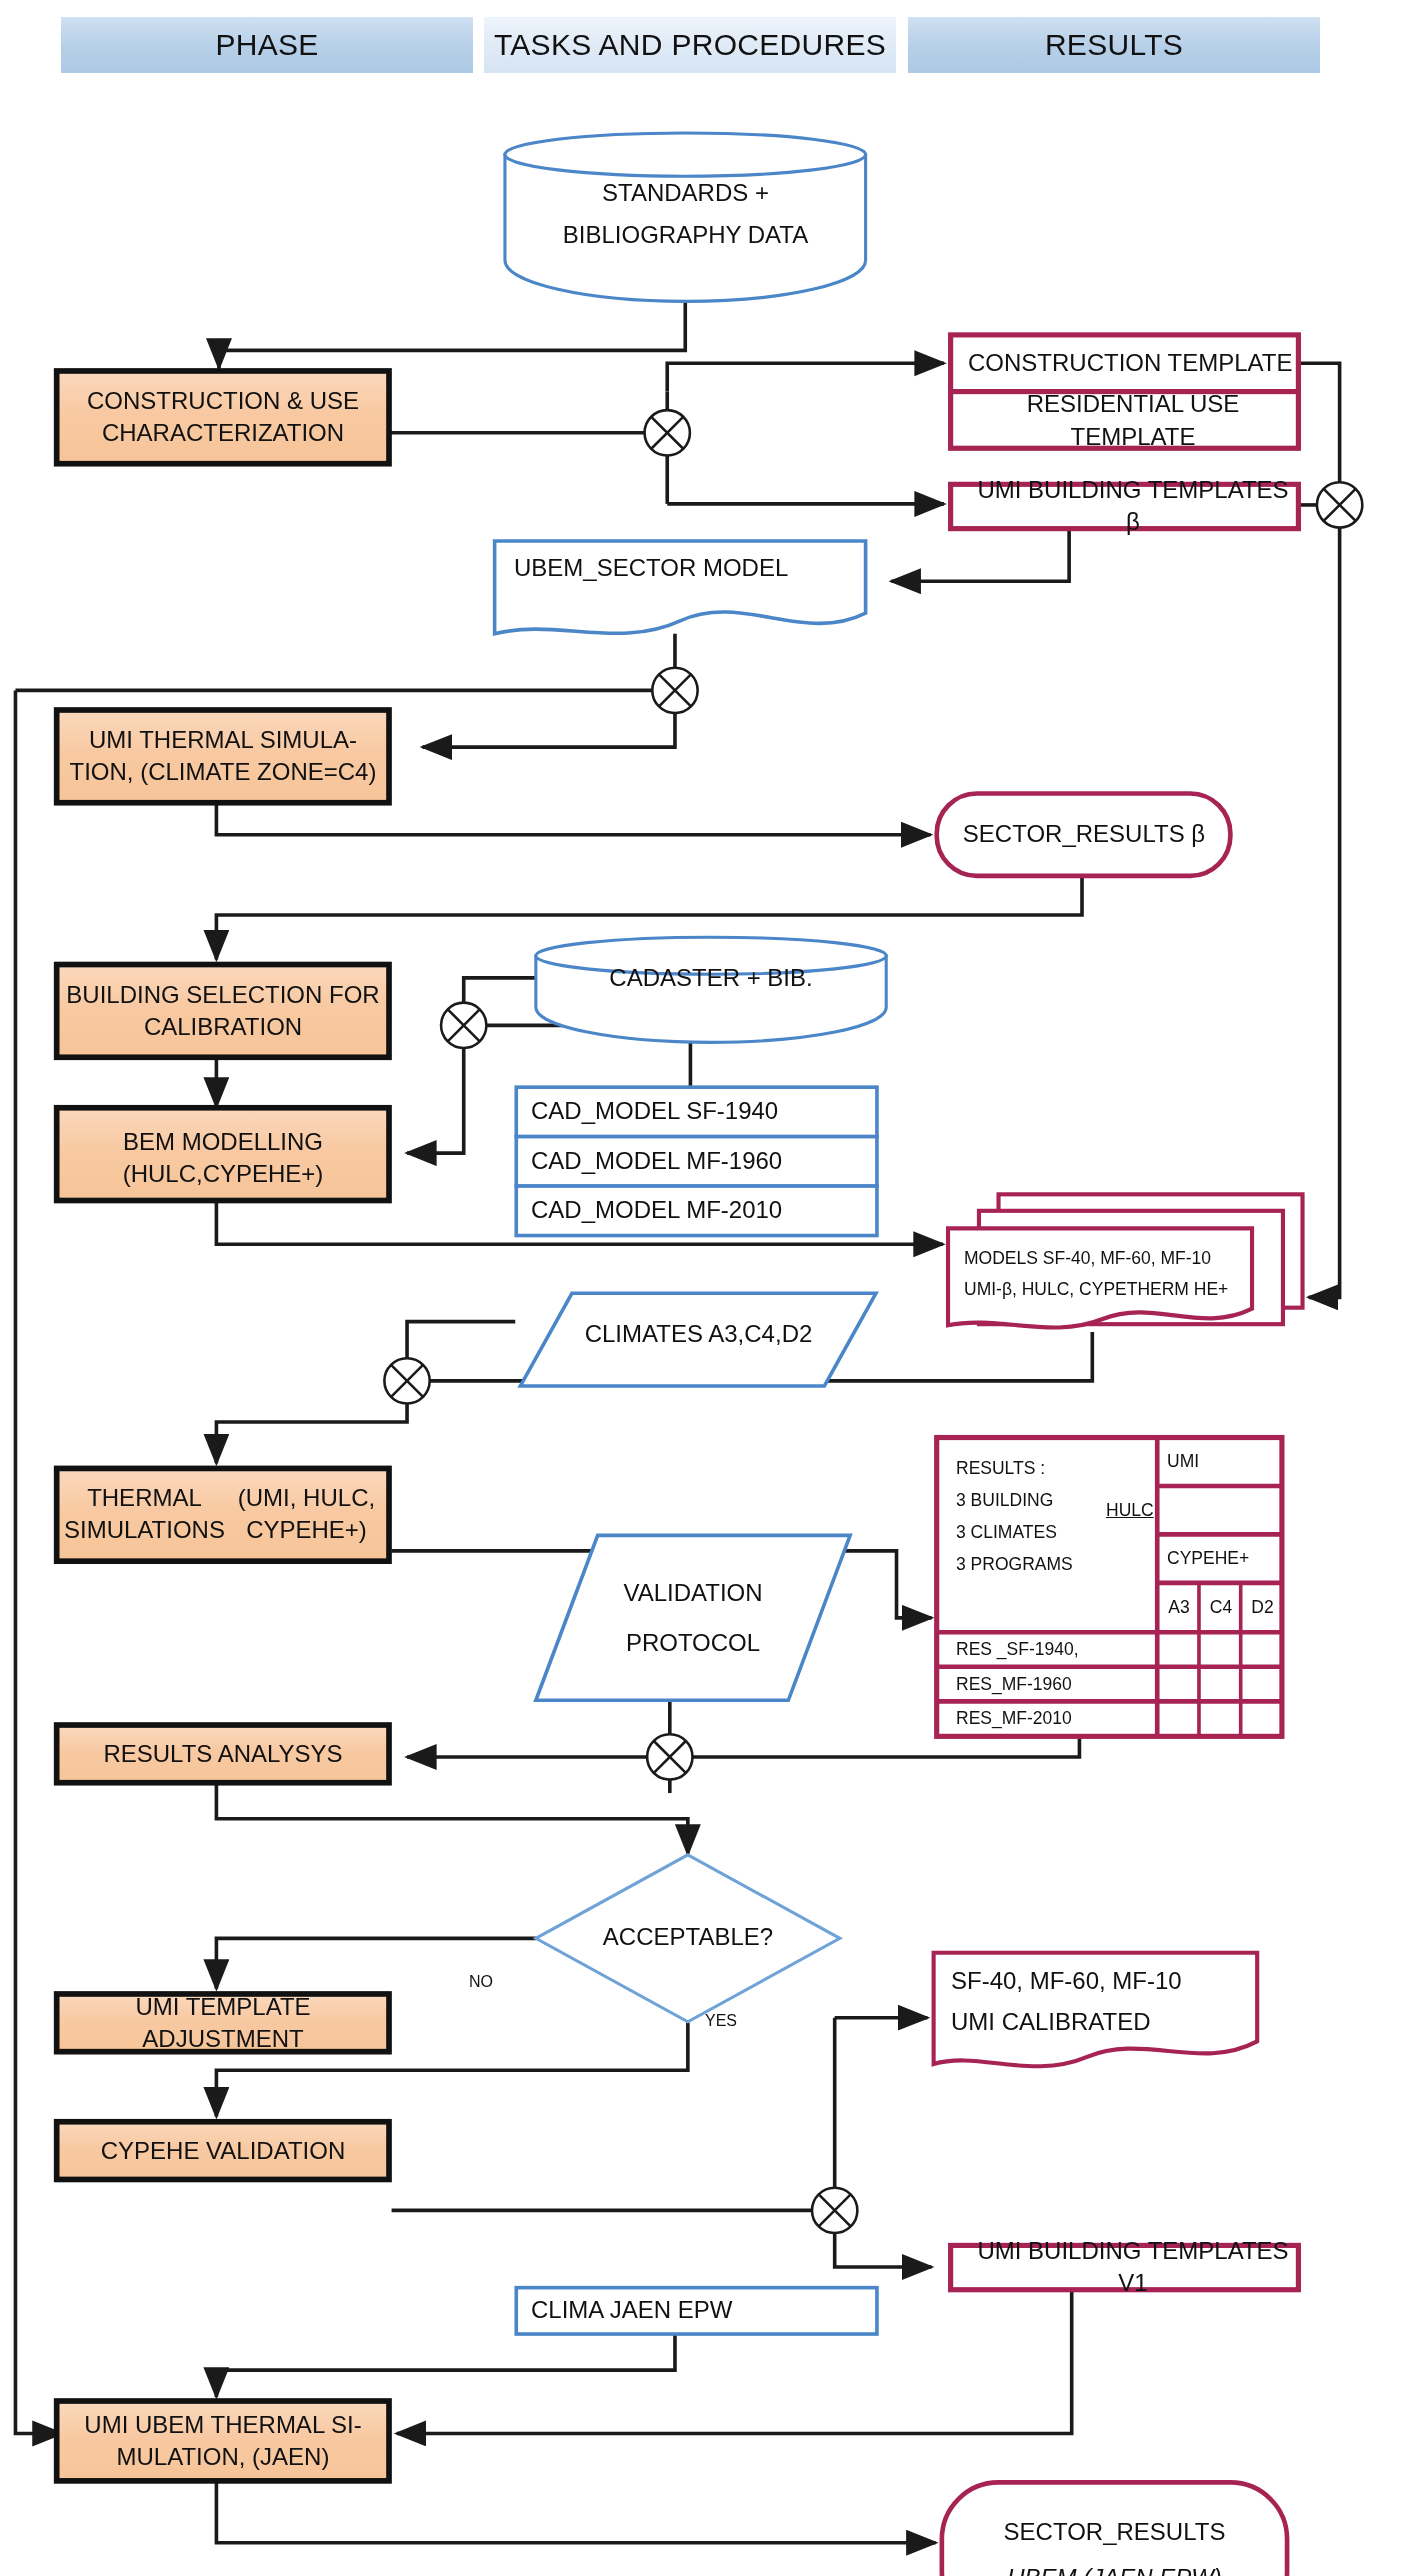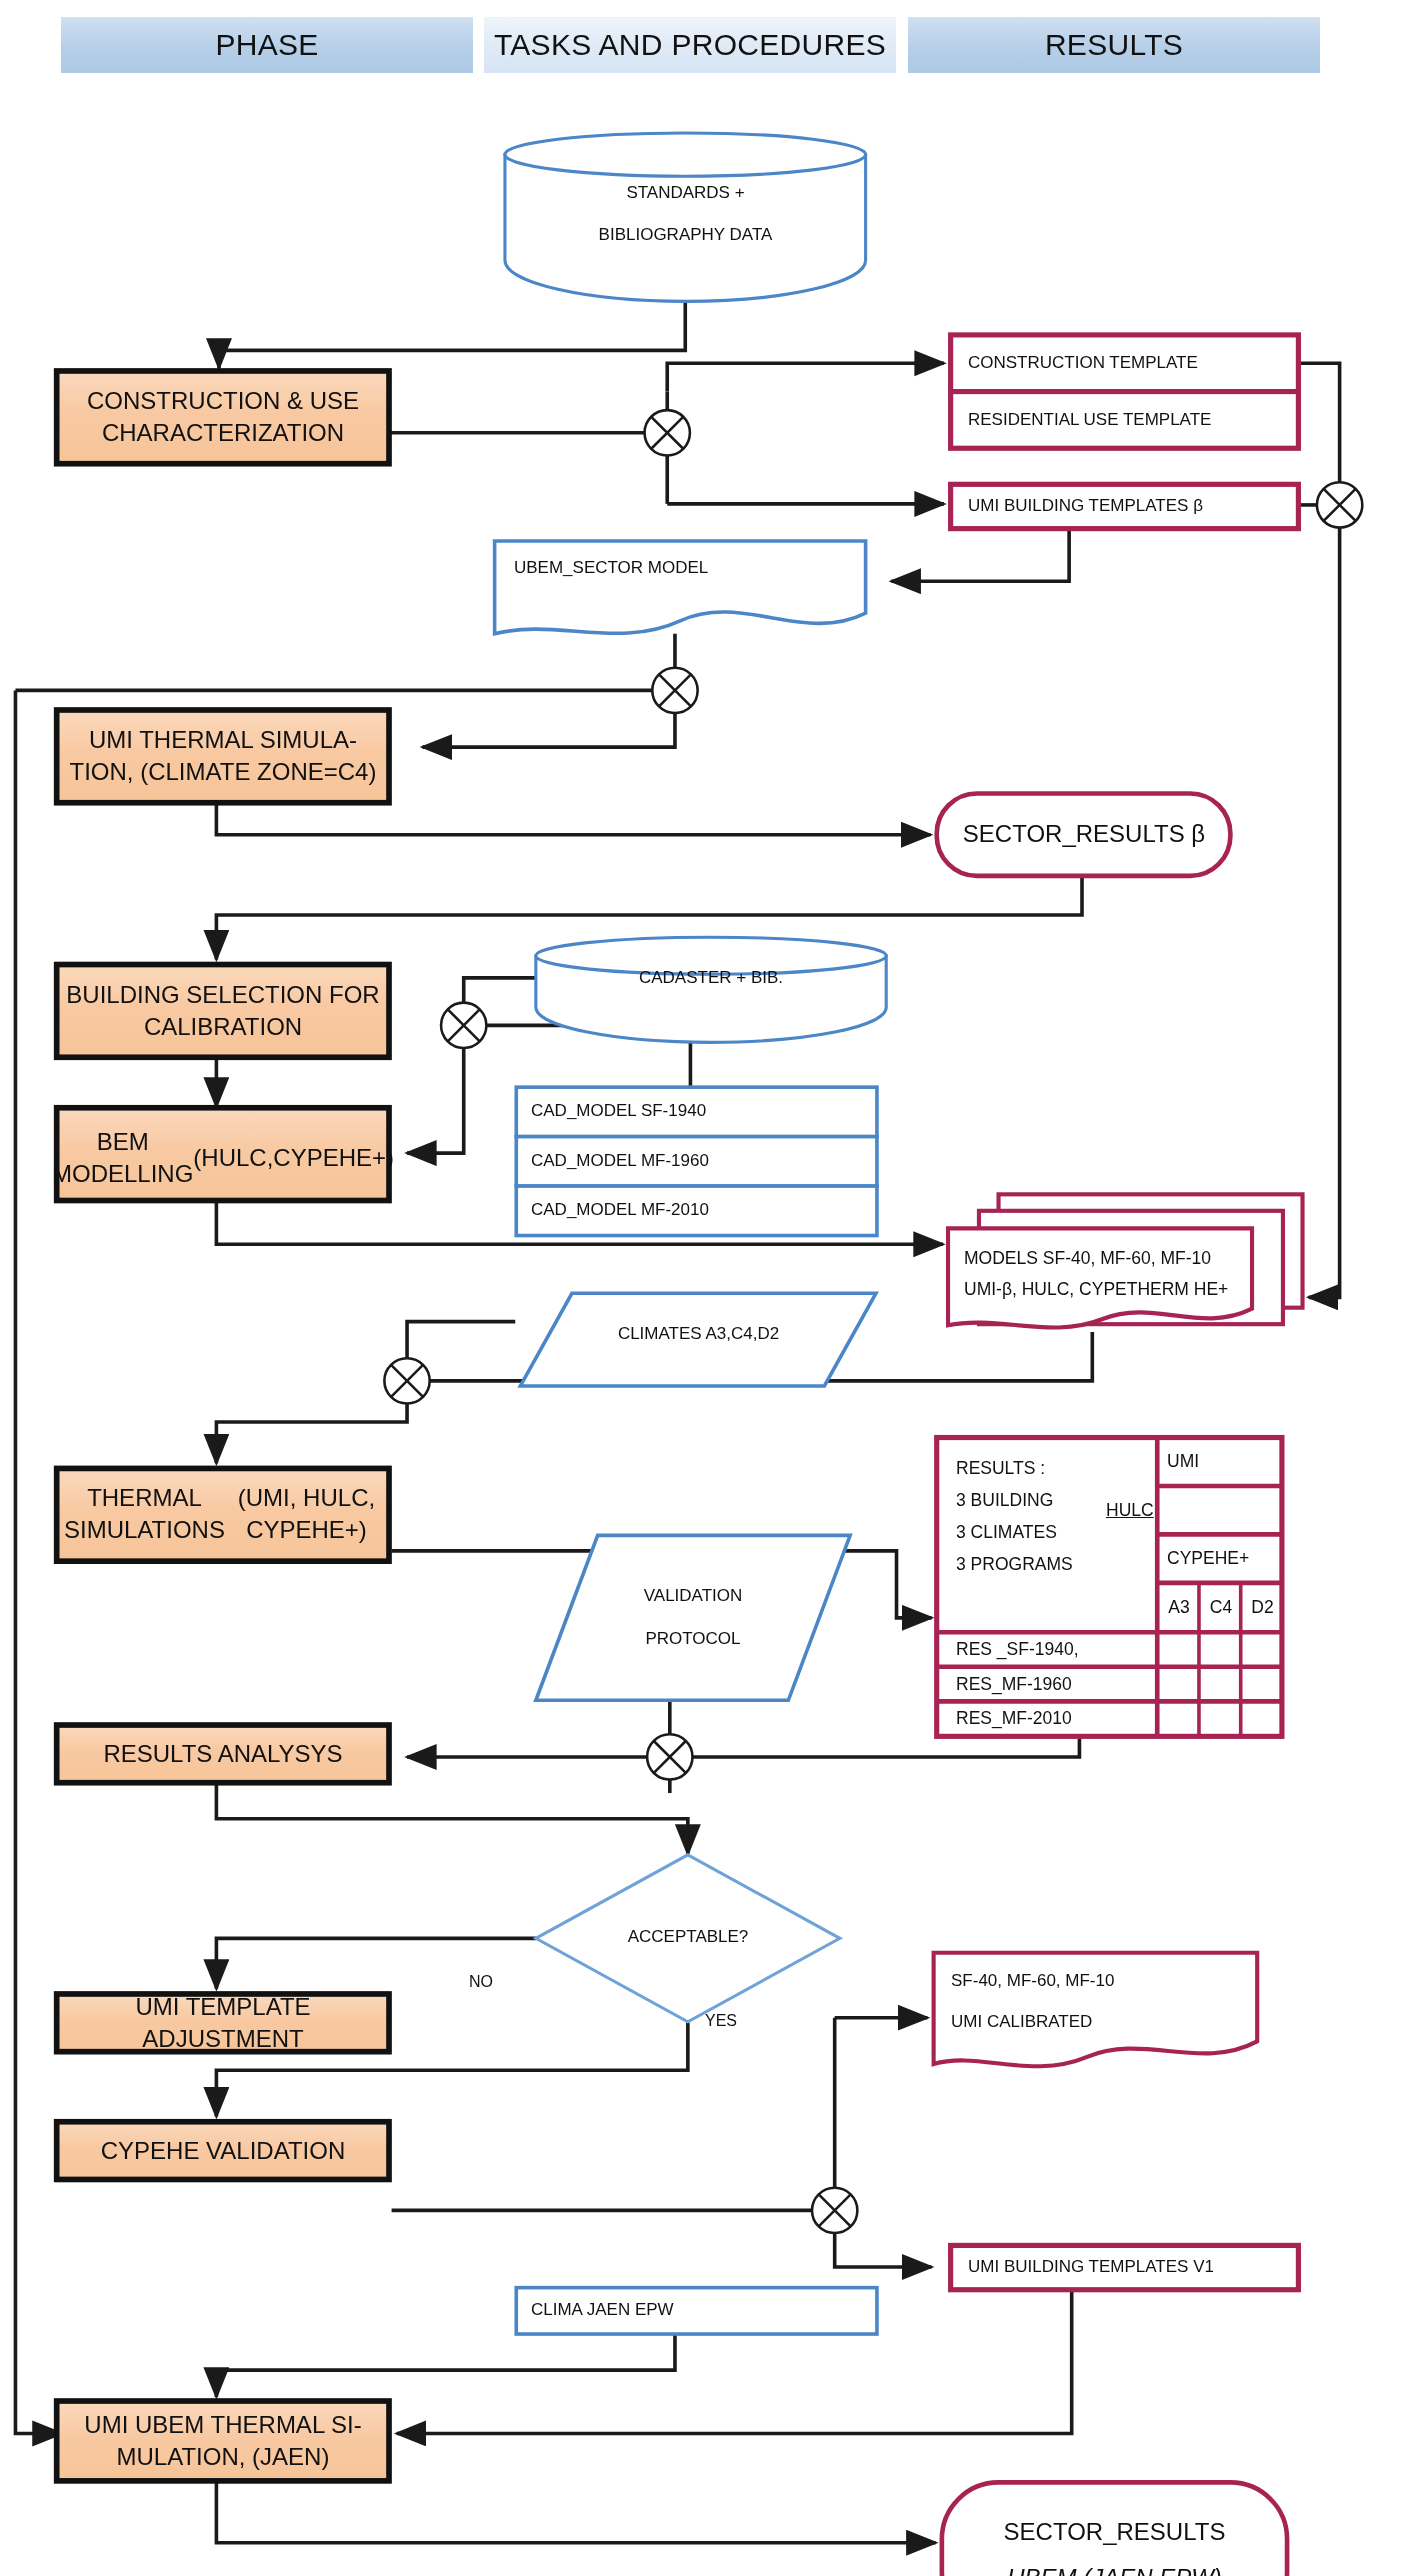--- a/index.html
+++ b/index.html
@@ -7,21 +7,21 @@
   #root{position:relative;width:1403px;height:2654px;background:#fff;overflow:hidden;}
   svg#canvas{position:absolute;left:0;top:0;width:1403px;height:2654px;}
   .hdr{position:absolute;display:flex;align-items:center;justify-content:center;
        color:#111;font-size:30px;letter-spacing:0.3px;}
   .hdr.h1{background:linear-gradient(180deg,#cfe0f1 0%,#b6cfe8 55%,#adc9e5 100%);}
   .hdr.h2{background:linear-gradient(180deg,#eef4fb 0%,#dfeaf6 55%,#d6e4f3 100%);}
   .lbl{position:absolute;display:flex;align-items:center;justify-content:center;
        text-align:center;color:#111;line-height:1.35;box-sizing:border-box;}
   .lbl.left{justify-content:flex-start;}
   .proc{font-size:24px;}
-  .small{font-size:17px;}
+  .small{font-size:24px;}
   .tiny{font-size:17.5px;}
   .ital{font-style:italic;}
   .edge-txt{position:absolute;font-size:16px;color:#111;}
   .cell-txt{position:absolute;font-size:17.5px;color:#111;display:flex;align-items:center;}
   .cell-txt.ctr{justify-content:center;}
 </style>
 </head>
 <body>
 
 <div id="root">
@@ -329,21 +329,21 @@
 <div class="lbl small left" style="left:531px;top:1087px;width:340px;height:49px;">
   <span>CAD_MODEL SF-1940</span>
 </div>
 <div class="lbl small left" style="left:531px;top:1137px;width:340px;height:49px;">
   <span>CAD_MODEL MF-1960</span>
 </div>
 <div class="lbl small left" style="left:531px;top:1186px;width:340px;height:49px;">
   <span>CAD_MODEL MF-2010</span>
 </div>
 
-<div class="lbl proc" style="left:61px;top:1112px;width:324px;height:92px;flex-direction:row;">
+<div class="lbl proc" style="left:61px;top:1112px;width:324px;height:92px;flex-direction:column;">
   <span>BEM MODELLING</span>
   <span>(HULC,CYPEHE+)</span>
 </div>
 
 <div class="lbl tiny left" style="left:964px;top:1247px;width:294px;height:24px;">
   <span>MODELS SF-40, MF-60, MF-10</span>
 </div>
 <div class="lbl tiny left" style="left:964px;top:1278px;width:294px;height:24px;">
   <span>UMI-β, HULC, CYPETHERM HE+</span>
 </div>

